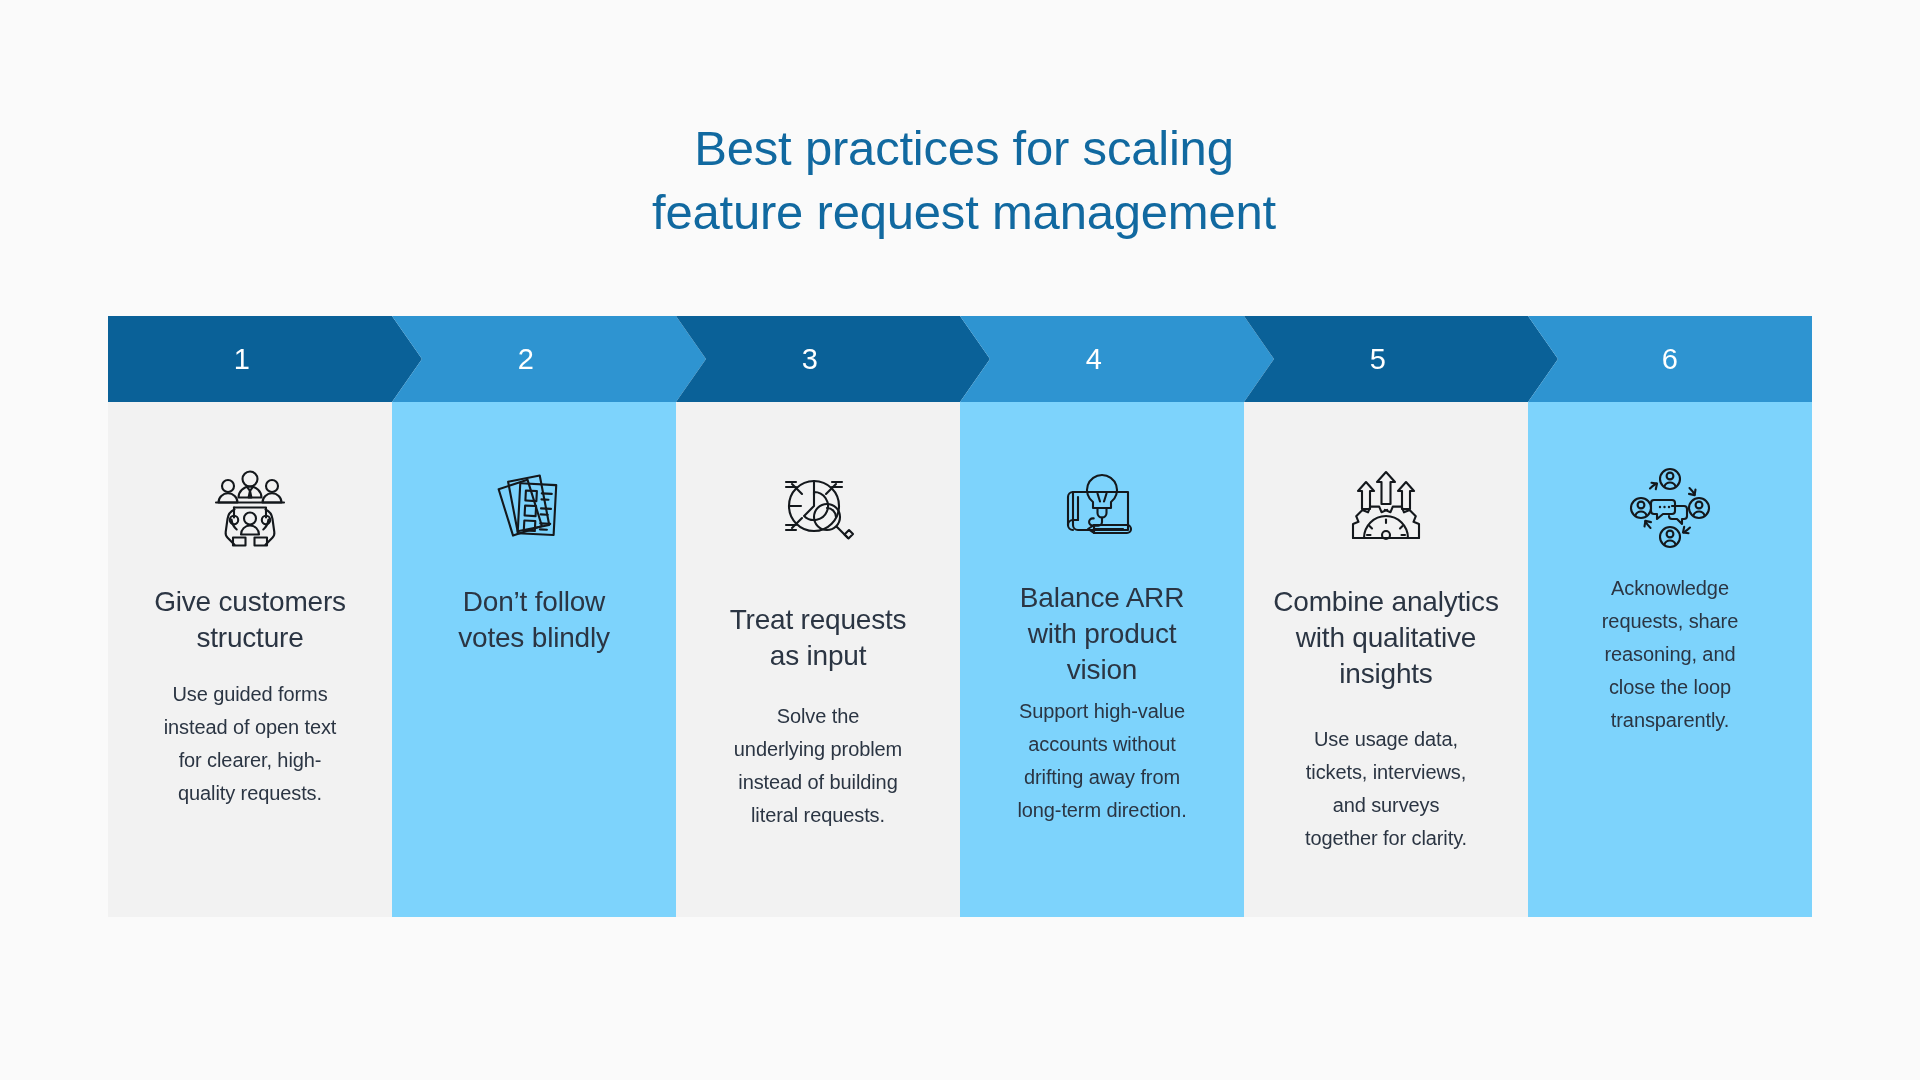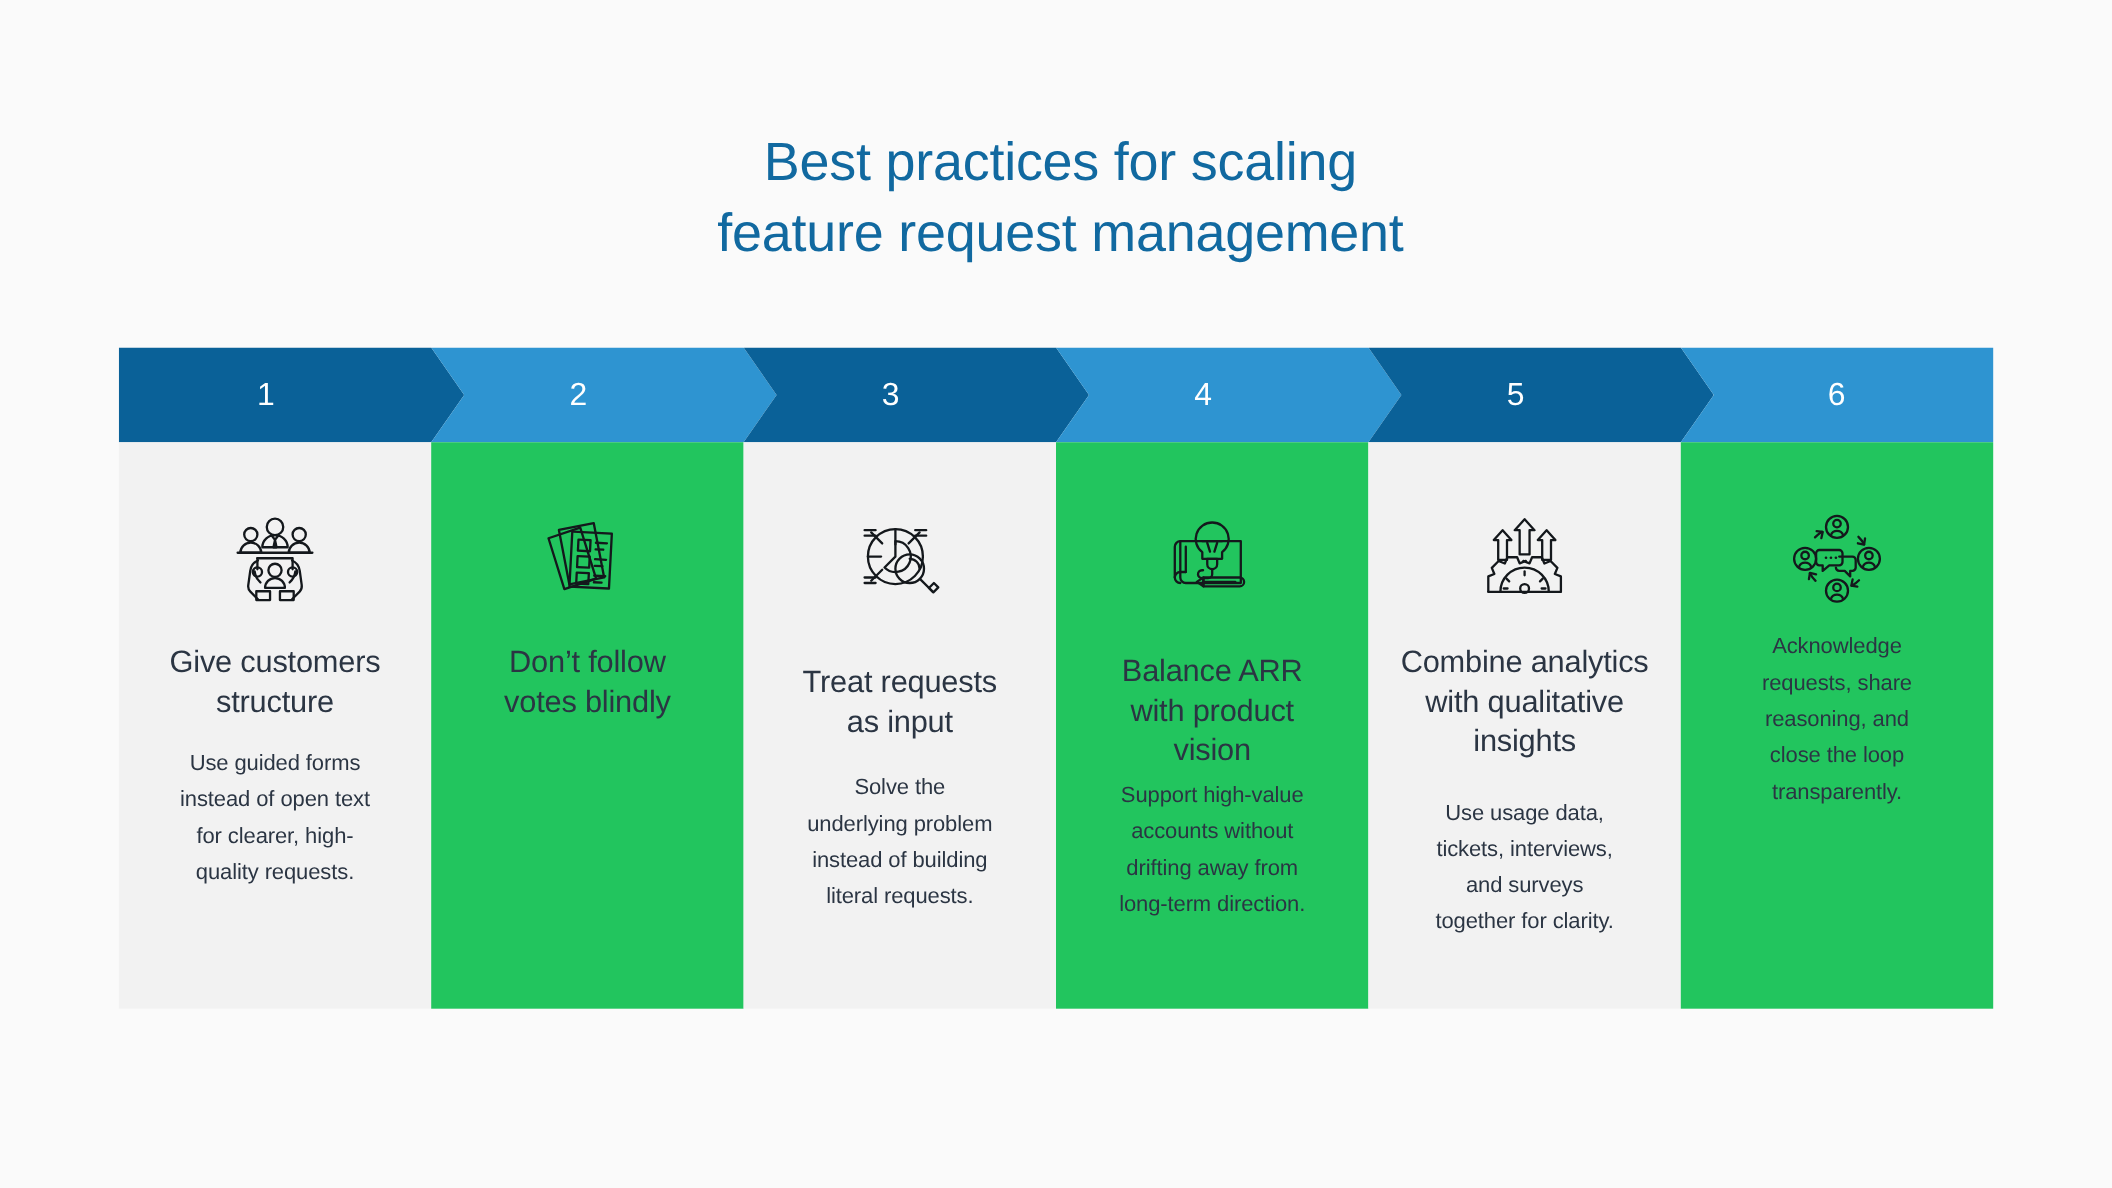--- a/index.html
+++ b/index.html
@@ -50,21 +50,21 @@
 
   .col {
     position: relative;
     width: 284px;
     height: 601px;
     display: flex;
     flex-direction: column;
     align-items: center;
   }
   .col.shade-a .col-body { background: #F2F2F2; }
-  .col.shade-b .col-body { background: #22c55e; }
+  .col.shade-b .col-body { background: #7dd3fc; }
 
   
   .chev {
     position: relative;
     width: 284px;
     height: 86px;
     display: flex;
     align-items: center;
     justify-content: center;
     z-index: 1;
@@ -132,21 +132,21 @@
     white-space: pre-line;
   }
 
   
   .col[data-col-index="0"] .col-title { margin-top: 30px; }
   .col[data-col-index="0"] .col-text  { margin-top: 22px; }
   .col[data-col-index="1"] .col-title { margin-top: 30px; }
   .col[data-col-index="1"] .col-text  { margin-top: 22px; }
   .col[data-col-index="2"] .col-title { margin-top: 48px; }
   .col[data-col-index="2"] .col-text  { margin-top: 26px; }
-  .col[data-col-index="3"] .col-title { margin-top: 38px; }
+  .col[data-col-index="3"] .col-title { margin-top: 26px; }
   .col[data-col-index="3"] .col-text  { margin-top: 7px; }
   .col[data-col-index="4"] .col-title { margin-top: 30px; }
   .col[data-col-index="4"] .col-text  { margin-top: 31px; }
   .col[data-col-index="5"] .col-title { margin-top: 30px; }
   .col[data-col-index="5"] .col-text  { margin-top: 18px; }
 </style>
 </head>
 <body style="background: rgb(250, 250, 250);">
 
 <div class="page">

